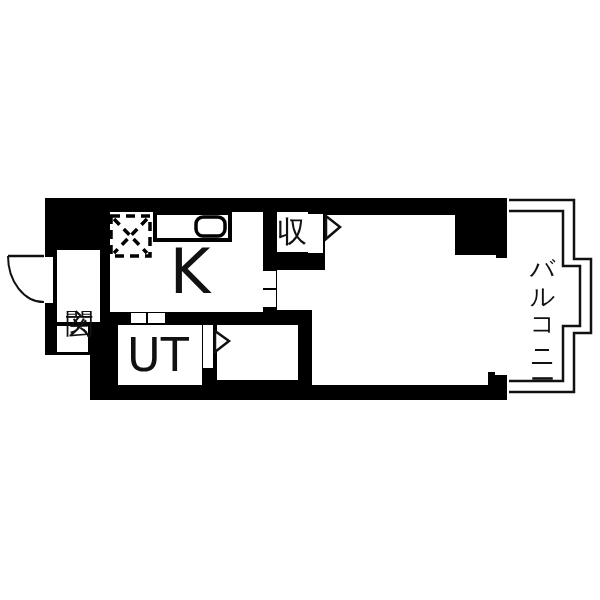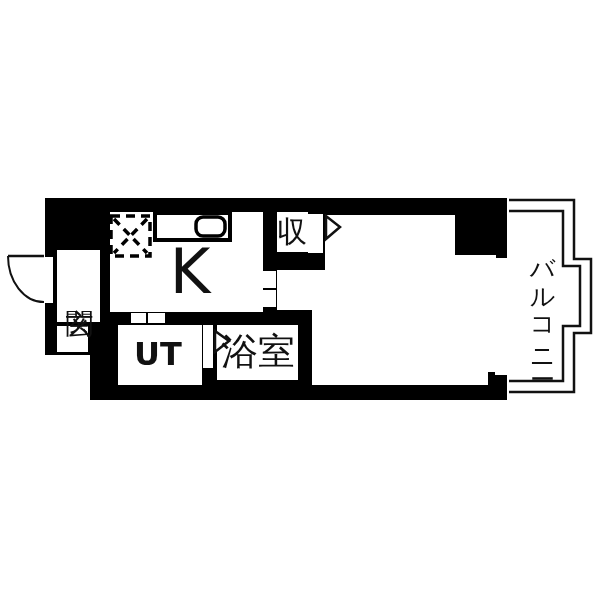--- a/index.html
+++ b/index.html
@@ -70,19 +70,18 @@
       <line x1="147" y1="219" x2="114" y2="253" stroke="#000000" stroke-width="3.5" stroke-dasharray="8 6"></line>
     </g>
   </svg>
 
   <div class="label vert" style="left:62px;top:253px;width:32px;height:70px;font-size:28px;">玄関</div>
 
   <div class="label" style="left:158px;top:238px;width:64px;height:68px;font-size:62px;">K</div>
 
   <div class="label" style="left:275px;top:214px;width:34px;height:36px;font-size:30px;">収</div>
 
-  <div class="label" style="left:113px;top:329px;width:90px;height:52px;font-size:32px;font-weight:bold;">UT</div>
+  <div class="label" style="left:113px;top:329px;width:90px;height:52px;font-size:46px;">UT</div>
 
-  <div class="label" style="left:218px;top:331px;width:80px;height:42px;font-size:37px;">浴室</div>
 
 
   <div class="label vert" style="left:527px;top:229px;width:28px;height:150px;font-size:25px;letter-spacing:3px;">バルコニー</div>
 </div>
 
 </body></html>

